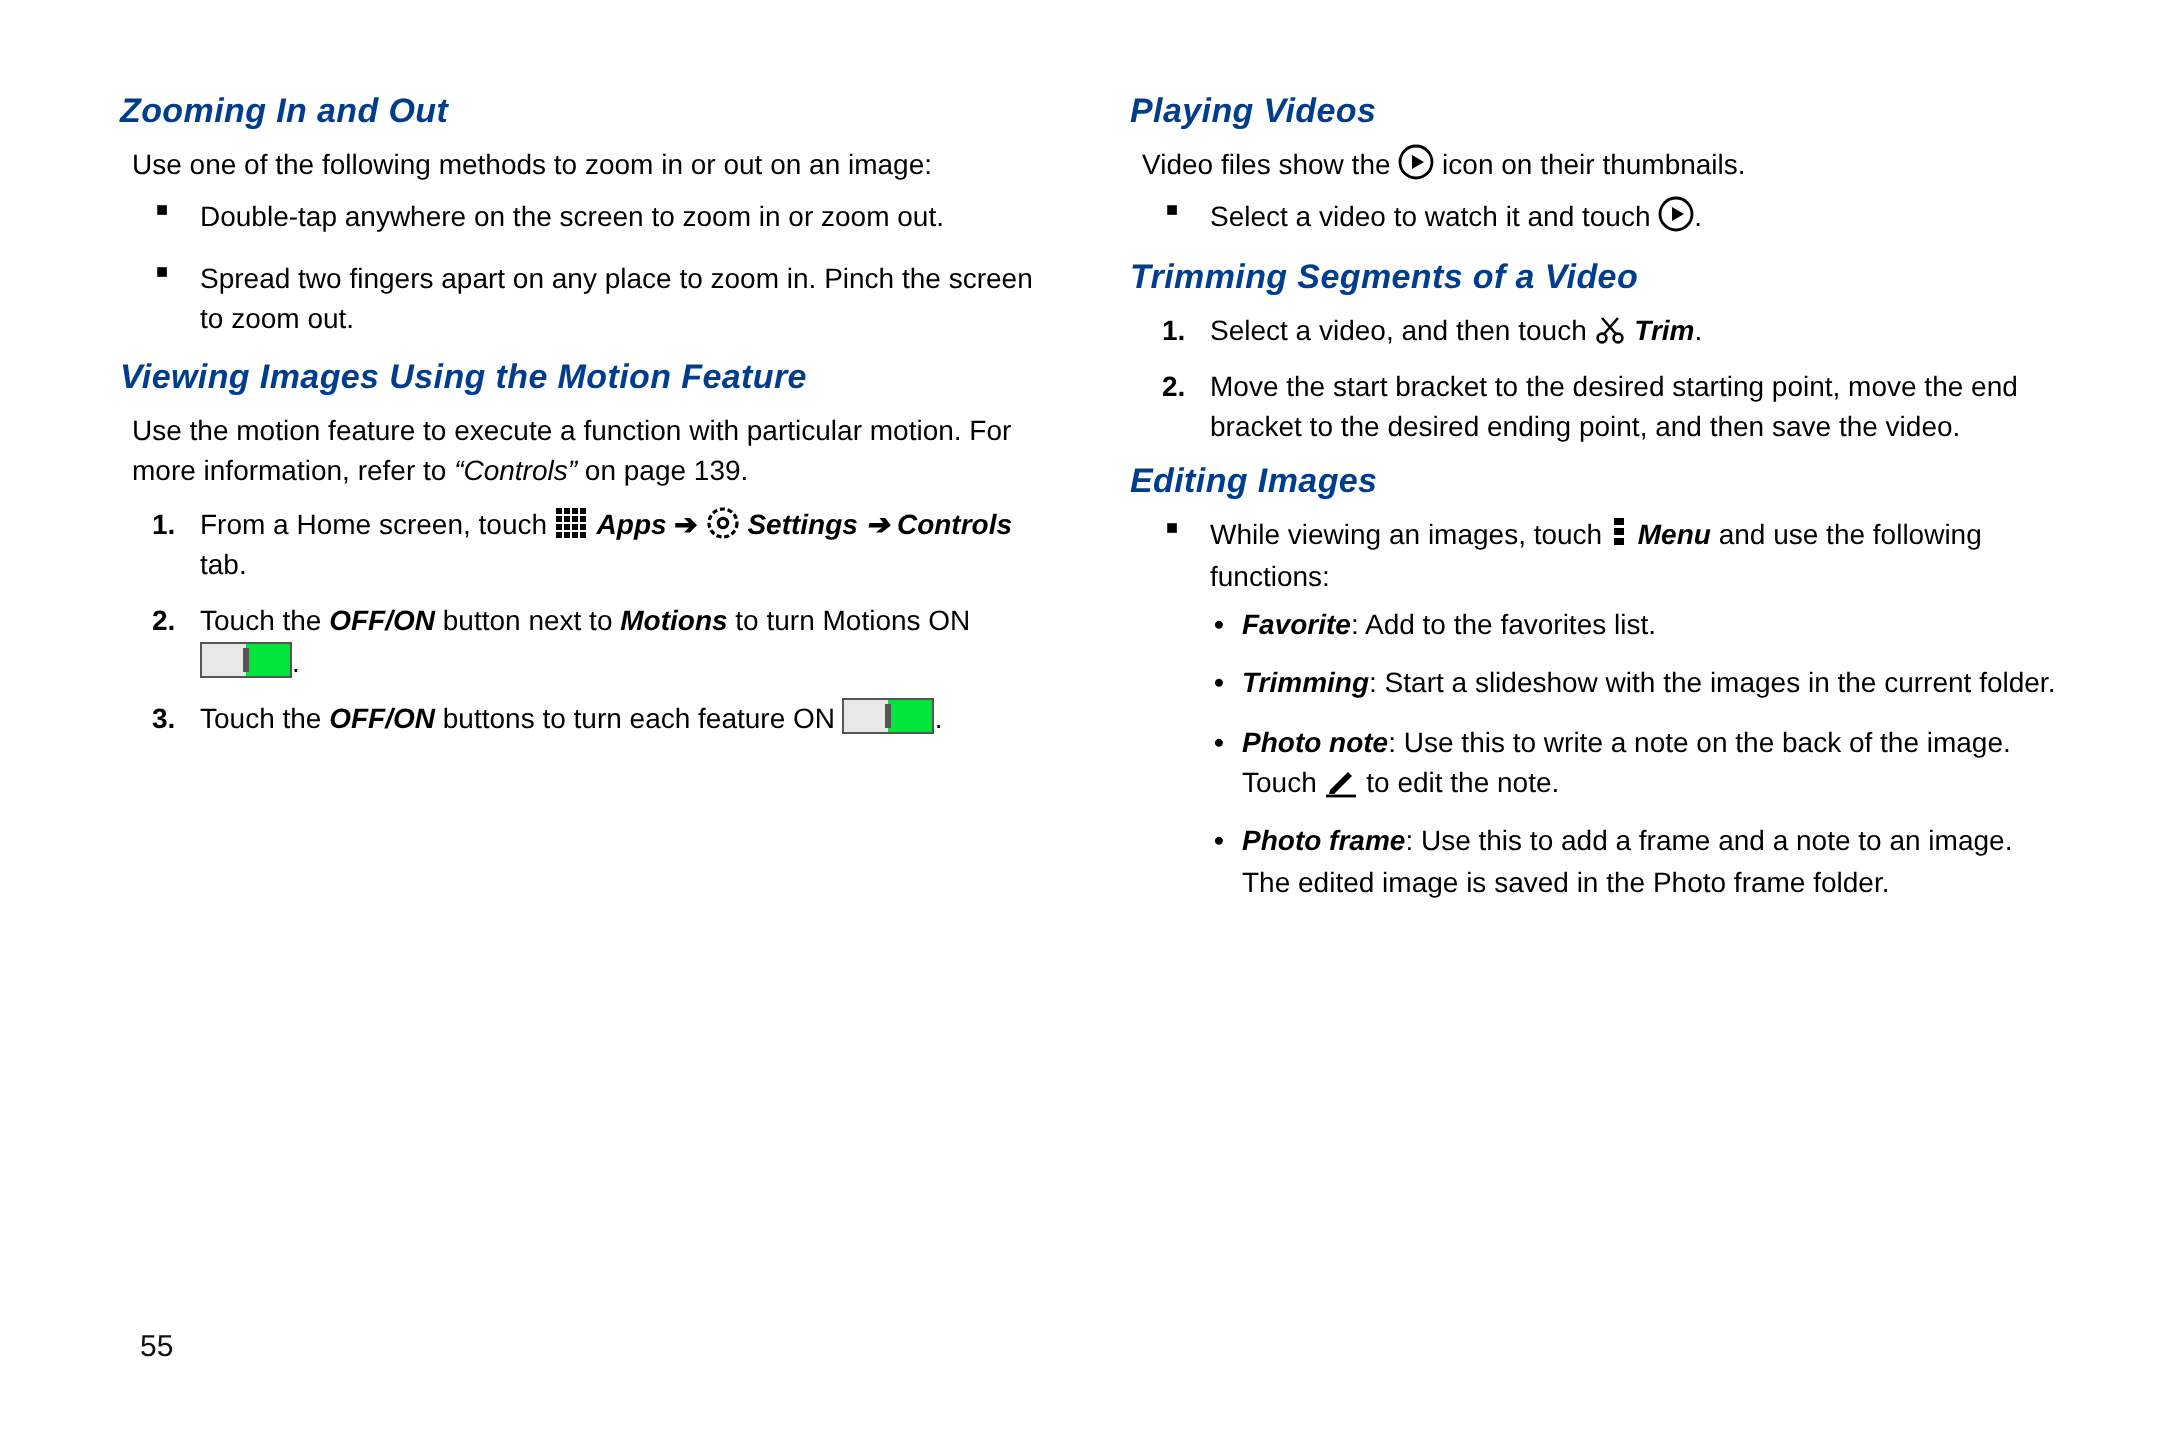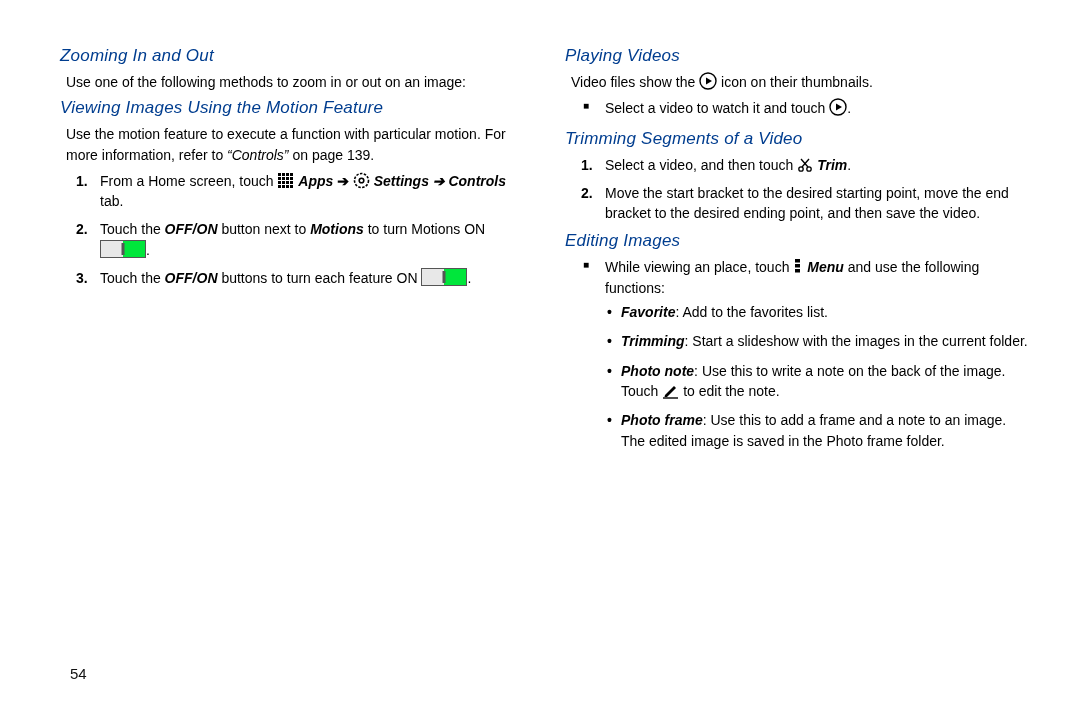--- a/index.html
+++ b/index.html
@@ -15,21 +15,21 @@
     display: flex;
     padding: 40px 50px 20px 60px;
     gap: 40px;
   }
   .col {
     flex: 1;
     min-width: 0;
   }
   h3 {
     font-style: italic;
-    font-weight: normal;
+    font-weight: bold;
     color: #003d8f;
     font-size: 17px;
     margin: 6px 0 6px 0;
     letter-spacing: 0.2px;
   }
   p, li {
     font-size: 14px;
     color: #000;
     line-height: 1.45;
   }
@@ -97,20 +97,24 @@
   }
 </style>
 </head>
 <body>
 
 <div class="page">
 
   <div class="col">
     <h3>Zooming In and Out</h3>
     <p>Use one of the following methods to zoom in or out on an image:</p>
+    <ul class="square">
+      <li>Double-tap anywhere on the screen to zoom in or zoom out.</li>
+      <li>Spread two fingers apart on any place to zoom in. Pinch the screen to zoom out.</li>
+    </ul>
 
     <h3>Viewing Images Using the Motion Feature</h3>
     <p>
       <span>Use the motion feature to execute a function with particular motion. For more information, refer to </span><span class="i">“Controls”</span><span> on page 139.</span>
     </p>
     <ol>
       <li>
         <span class="num">1.</span>
         <span>From a Home screen, touch </span><span class="ico grid-icon"><svg viewBox="0 0 17 17">
               <g fill="#000">
@@ -180,34 +184,34 @@
       </li>
       <li>
         <span class="num">2.</span>
         <span>Move the start bracket to the desired starting point, move the end bracket to the desired ending point, and then save the video.</span>
       </li>
     </ol>
 
     <h3>Editing Images</h3>
     <ul class="square">
       <li>
-        <span>While viewing an place, touch </span><span class="ico menu-icon"><svg viewBox="0 0 10 17">
+        <span>While viewing an images, touch </span><span class="ico menu-icon"><svg viewBox="0 0 10 17">
               <rect x="2" y="1" width="5" height="3.5" fill="#000"></rect>
               <rect x="2" y="6" width="5" height="3.5" fill="#000"></rect>
               <rect x="2" y="11" width="5" height="3.5" fill="#000"></rect>
             </svg></span>
         <span class="b">Menu</span><span> and use the following functions:</span>
         <ul class="dot">
           <li><span class="b">Favorite</span><span>: Add to the favorites list.</span></li>
           <li><span class="b">Trimming</span><span>: Start a slideshow with the images in the current folder.</span></li>
           <li><span class="b">Photo note</span><span>: Use this to write a note on the back of the image. Touch </span><span class="ico pencil-icon"><svg viewBox="0 0 17 17">
                   <line x1="1" y1="16" x2="16" y2="16" stroke="#000" stroke-width="1.4"></line>
                   <polygon points="3,13 12,4 14,6 5,15 2.5,15" fill="#000"></polygon>
                 </svg></span><span> to edit the note.</span></li>
           <li><span class="b">Photo frame</span><span>: Use this to add a frame and a note to an image. The edited image is saved in the Photo frame folder.</span></li>
         </ul>
       </li>
     </ul>
   </div>
 
 </div>
 
-<div class="pagenum">54</div>
+<div class="pagenum">55</div>
 
 </body></html>

